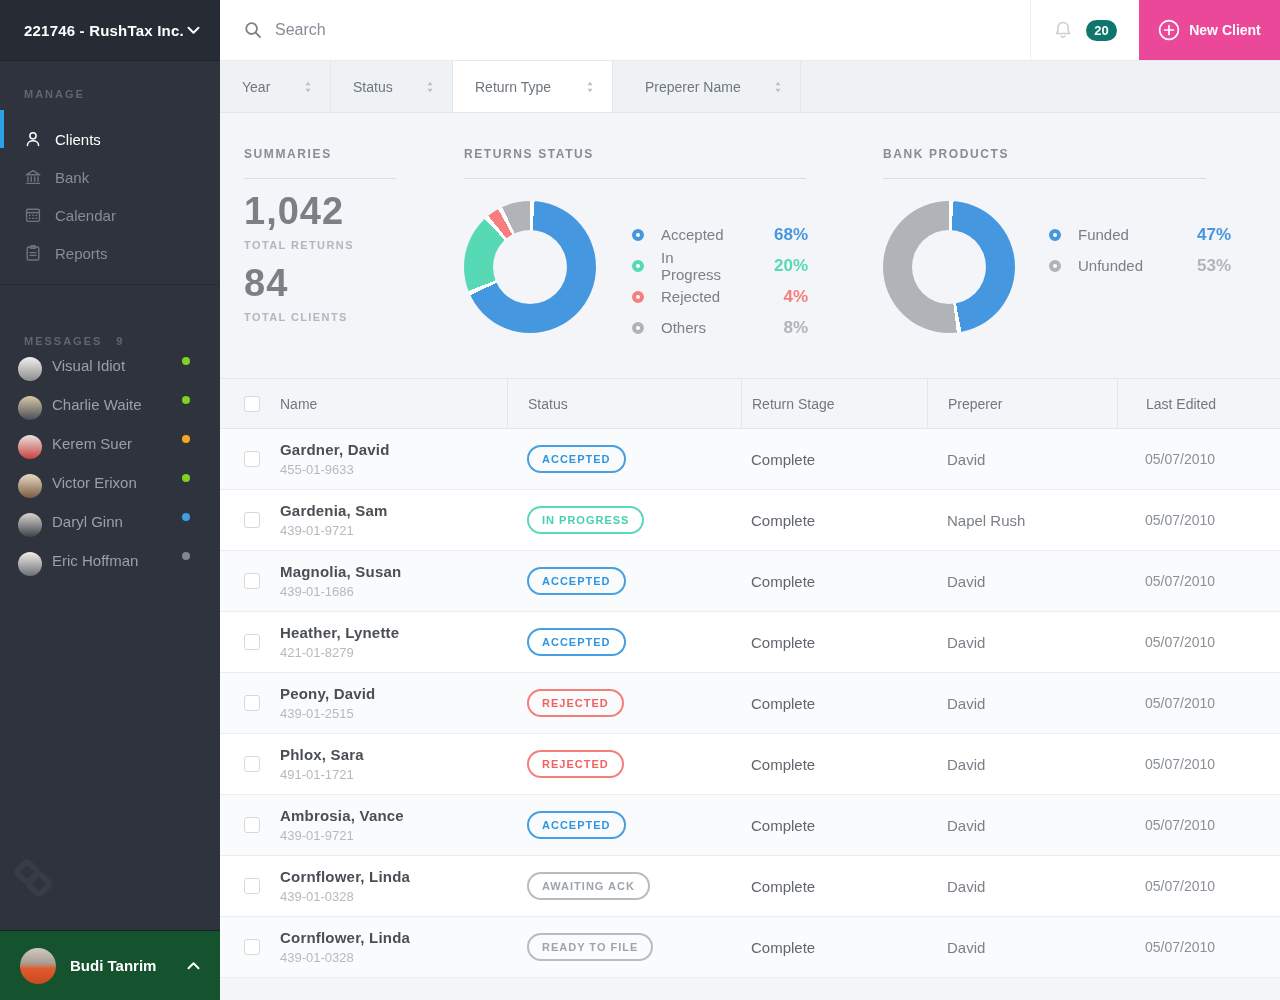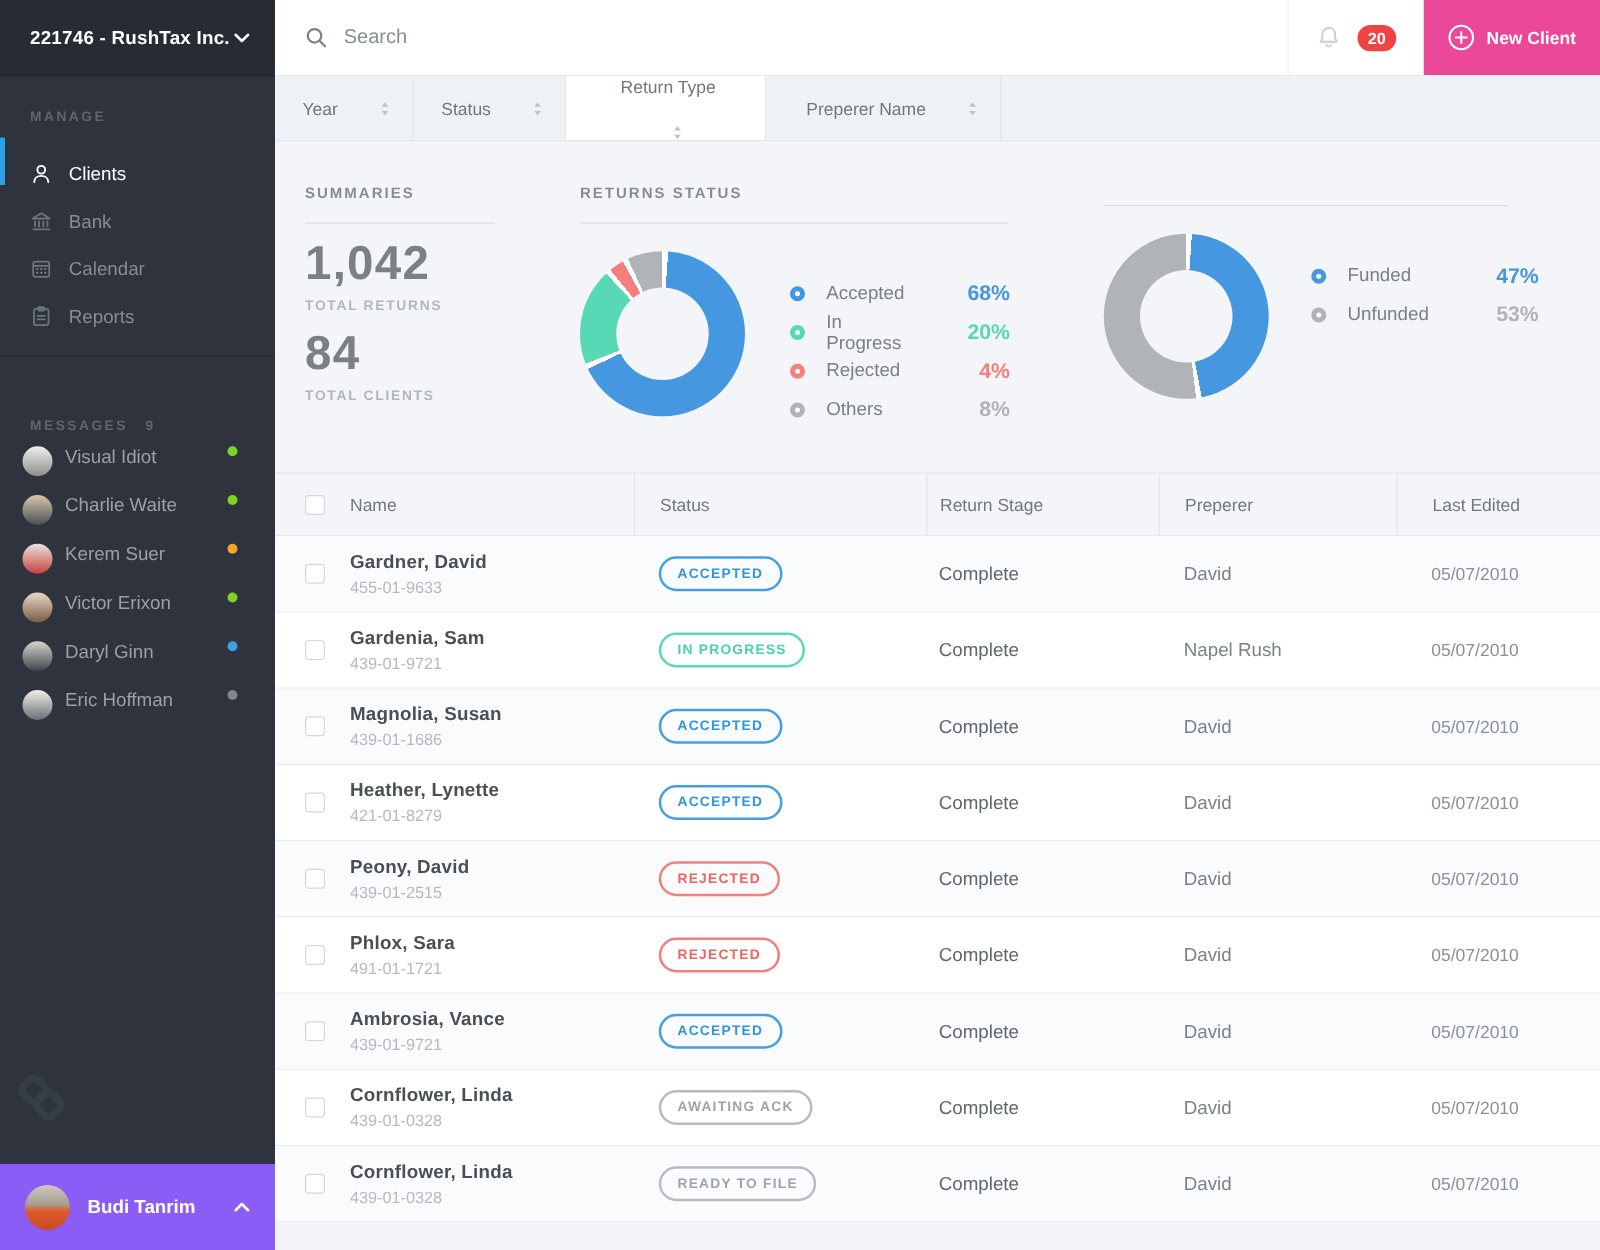--- a/index.html
+++ b/index.html
@@ -24,41 +24,41 @@
   .av1{background:linear-gradient(180deg,#efefed,#8d8d8b);} .av2{background:linear-gradient(180deg,#d7c8a7,#4a4e57);}
   .av3{background:linear-gradient(180deg,#e8e4de,#c94040);} .av4{background:linear-gradient(180deg,#e8d9c4,#7a5c42);}
   .av5{background:linear-gradient(180deg,#d9d4cc,#3e434b);} .av6{background:linear-gradient(180deg,#f2efe9,#6b6f75);}
   .msg-name { font-size:15px; color:#99a0a7; flex:1; }
   .dot { width:8px; height:8px; border-radius:50%; flex-shrink:0; }
   .side-spacer { flex:1; }
   .logo { position:relative; width:48px; height:50px; margin:0 0 22px 16px; }
   .logo i { position:absolute; width:22px; height:22px; border:6px solid #363d47; border-radius:7px; transform:rotate(45deg); }
   .logo i:first-child { left:0; top:3px; }
   .logo i:last-child { left:12px; top:15px; }
-  .side-footer { height:70px; background:#8b5cf6; border-top:1px solid #1b2028; display:flex; align-items:center; padding:0 20px; cursor:pointer; }
+  .side-footer { height:70px; background:#14532d; border-top:1px solid #1b2028; display:flex; align-items:center; padding:0 20px; cursor:pointer; }
   .user-avatar { width:36px; height:36px; border-radius:50%; background:linear-gradient(180deg,#cfc9c2 0%,#a99f93 42%,#e05a2d 58%,#c94a22 100%); margin-right:14px; }
   .user-name { color:#fff; font-size:15px; font-weight:bold; flex:1; }
   .side-footer svg { stroke:#fff; }
 
   
   .main { flex:1; display:flex; flex-direction:column; background:#f3f5f8; }
   .topbar { height:61px; background:#fff; border-bottom:1px solid #e7eaee; display:flex; align-items:stretch; }
   .search { flex:1; display:flex; align-items:center; padding-left:24px; }
   .search svg { stroke:#7b8289; margin-right:13px; flex-shrink:0; }
   .search input { border:none; outline:none; font-size:16px; color:#555b62; width:100%; font-family:inherit; background:transparent; }
   .search input::placeholder { color:#868d95; }
   .notif { width:109px; border-left:1px solid #eef0f3; display:flex; align-items:center; justify-content:center; gap:13px; cursor:pointer; }
   .notif svg { stroke:#c9ced3; }
   .badge { min-width:31px; height:21px; border-radius:11px; color:#fff; font-size:13px; font-weight:bold; display:flex; align-items:center; justify-content:center; padding:0 8px; }
   .btn-new { width:141px; border:none; color:#fff; font-family:inherit; font-size:14px; font-weight:bold; display:flex; align-items:center; justify-content:center; gap:9px; cursor:pointer; background:#3ba1df; }
   .btn-new svg { stroke:#fff; }
 
   .filterbar { height:52px; background:#eff2f5; border-bottom:1px solid #e3e6ea; display:flex; }
   .fcell { display:flex; align-items:center; justify-content:space-between; padding:0 18px 0 22px; border-right:1px solid #e3e6ea; font-size:14px; color:#70767d; cursor:pointer; }
-  .fcell.f1{width:111px;} .fcell.f2{width:122px;} .fcell.f3{width:160px;flex-direction:column;} .fcell.f4{width:178px;margin-left:10px;}
+  .fcell.f1{width:111px;} .fcell.f2{width:122px;} .fcell.f3{width:160px;} .fcell.f4{width:178px;margin-left:10px;}
   .fcell.selected { background:#fff; }
   .sorticon { margin-left:14px; flex-shrink:0; }
 
   
   .summary { height:265px; display:flex; padding:34px 24px 0 24px; }
   .sum-col1 { width:220px; }
   .sum-col2 { width:419px; }
   .sum-col3 { flex:1; }
   .sec-label { font-size:12px; font-weight:bold; letter-spacing:1.6px; color:#878d93; }
   .sec-rule { border:none; border-top:1px solid #d9dde1; margin-top:17px; }
@@ -213,21 +213,21 @@
           <circle cx="7.6" cy="7.6" r="5.4"></circle>
           <path d="M11.6 11.6l4.4 4.4"></path>
         </svg>
       <input type="text" value="" placeholder="Search" style="">
     </div>
     <div class="notif">
       <svg width="20" height="21" viewBox="0 0 20 21" fill="none" stroke-width="1.5" stroke-linejoin="round">
           <path d="M10 2.4c-3.1 0-5.1 2.3-5.1 5.1v3.3L3.4 13.4h13.2l-1.5-2.6V7.5c0-2.8-2-5.1-5.1-5.1z"></path>
           <path d="M8.2 16a1.9 1.9 0 0 0 3.6 0" stroke-linecap="round"></path>
         </svg>
-      <span class="badge" style="background: #ef4444;">20</span>
+      <span class="badge" style="background: #0f766e;">20</span>
     </div>
     <button class="btn-new" style="background: #ec4899;">
       <svg width="22" height="22" viewBox="0 0 22 22" fill="none" stroke-width="1.7" stroke-linecap="round">
           <circle cx="11" cy="11" r="9.4"></circle>
           <path d="M11 6.6v8.8M6.6 11h8.8"></path>
         </svg>
       <span>New Client</span>
     </button>
   </div>
 
@@ -298,20 +298,21 @@
           <div class="leg-row">
             <span class="ring" style="border-color: rgb(176, 180, 185);"></span>
             <span class="leg-name">Others</span>
             <span class="leg-val" style="color: rgb(176, 180, 185);">8%</span>
           </div>
         </div>
       </div>
     </div>
 
     <div class="sum-col3">
+      <div class="sec-label">BANK PRODUCTS</div>
       <hr class="sec-rule">
       <div class="chart-row">
         <div class="donut" style="background: conic-gradient(rgb(255, 255, 255) 0%, rgb(255, 255, 255) 1.1%, rgb(69, 151, 224) 1.1%, rgb(69, 151, 224) 47%, rgb(255, 255, 255) 47%, rgb(255, 255, 255) 48.1%, rgb(176, 180, 185) 48.1%, rgb(176, 180, 185) 100%);">
             <div class="donut-hole"></div>
           </div>
         <div class="legend">
           <div class="leg-row">
             <span class="ring" style="border-color: rgb(69, 151, 224);"></span>
             <span class="leg-name">Funded</span>
             <span class="leg-val" style="color: rgb(69, 151, 224);">47%</span>

